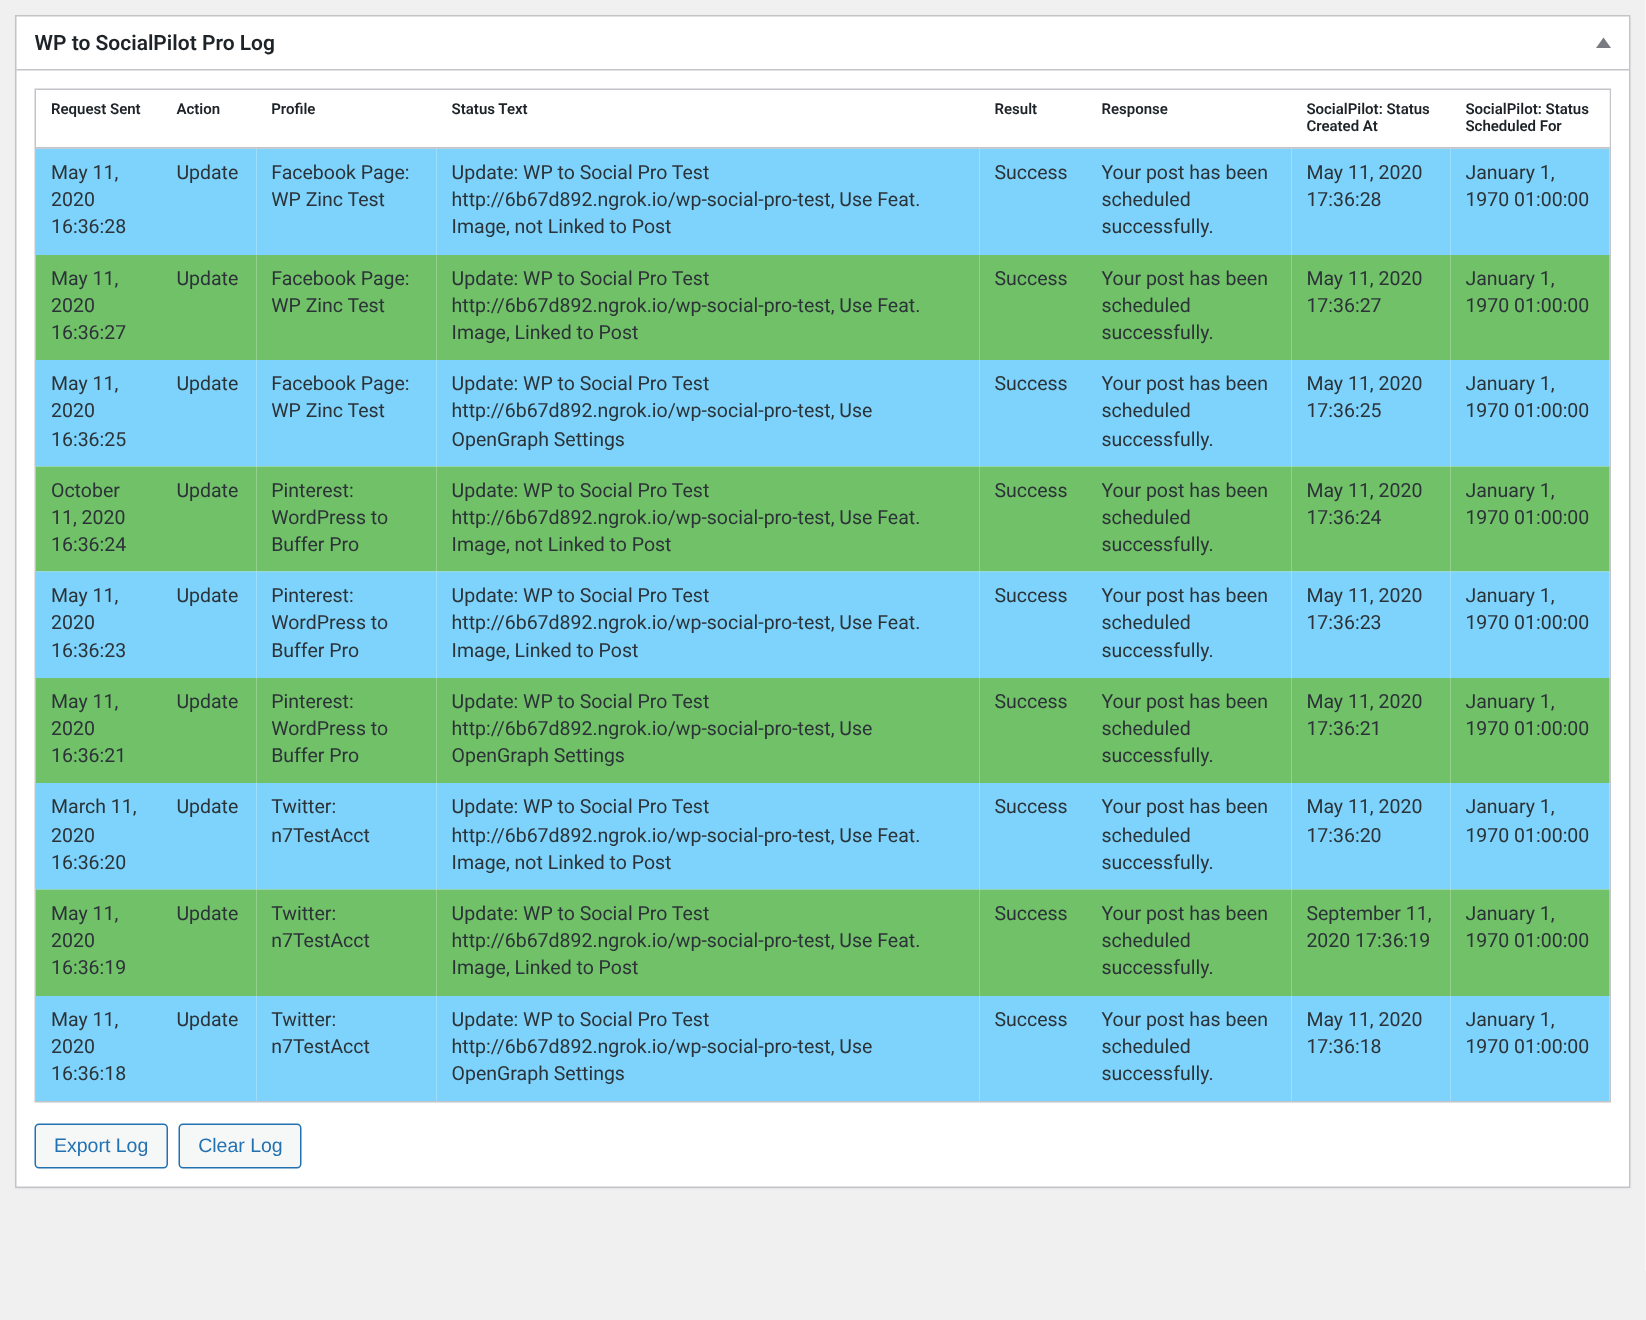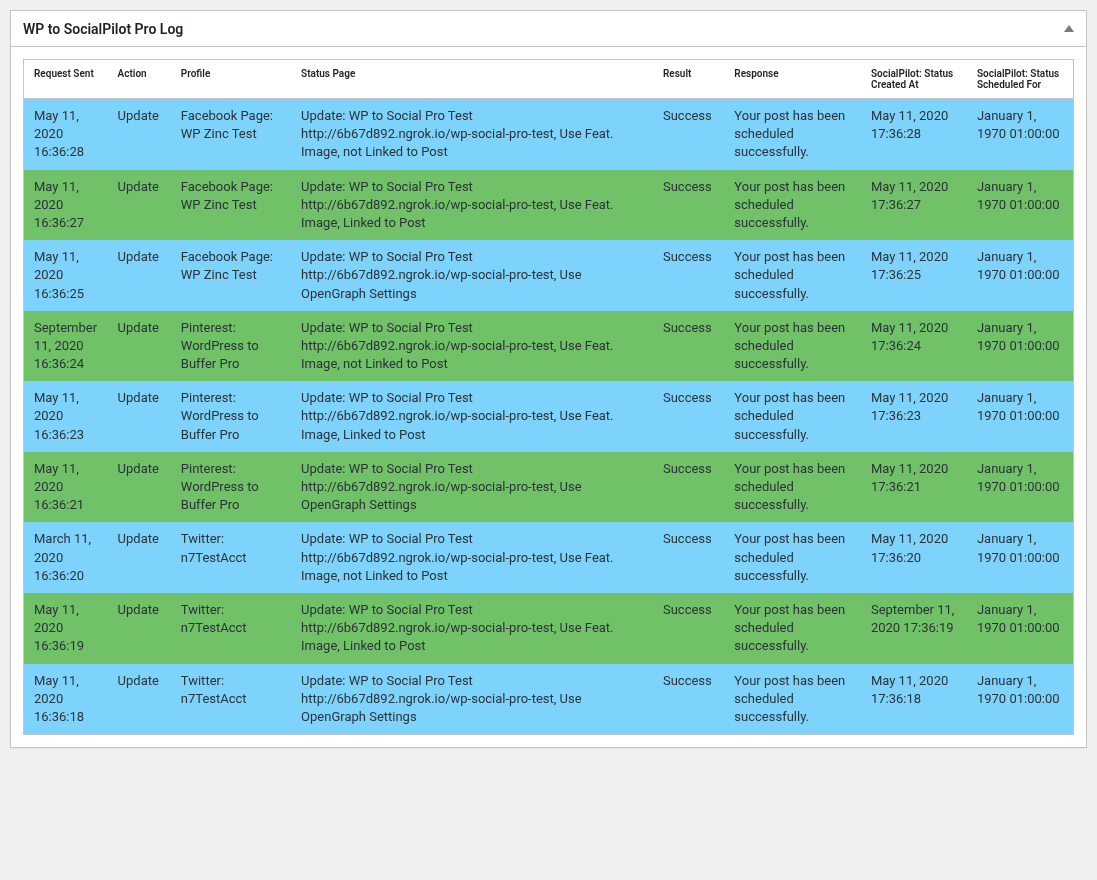--- a/index.html
+++ b/index.html
@@ -110,21 +110,21 @@
           <col class="col-result">
           <col class="col-response">
           <col class="col-created">
           <col class="col-scheduled">
         </colgroup>
         <thead>
           <tr>
             <th>Request Sent</th>
             <th>Action</th>
             <th>Profile</th>
-            <th>Status Page</th>
+            <th>Status Text</th>
             <th>Result</th>
             <th>Response</th>
             <th>SocialPilot: Status Created At</th>
             <th>SocialPilot: Status Scheduled For</th>
           </tr>
         </thead>
         <tbody id="log-rows">
             <tr class="row-odd">
               <td>May 11, 2020 16:36:28</td>
               <td>Update</td>
@@ -149,21 +149,21 @@
               <td>May 11, 2020 16:36:25</td>
               <td>Update</td>
               <td>Facebook Page: WP Zinc Test</td>
               <td>Update: WP to Social Pro Test http://6b67d892.ngrok.io/wp-social-pro-test, Use OpenGraph Settings</td>
               <td>Success</td>
               <td>Your post has been scheduled successfully.</td>
               <td>May 11, 2020 17:36:25</td>
               <td>January 1, 1970 01:00:00</td>
             </tr>
             <tr class="row-even">
-              <td>September 11, 2020 16:36:24</td>
+              <td>October 11, 2020 16:36:24</td>
               <td>Update</td>
               <td>Pinterest: WordPress to Buffer Pro</td>
               <td>Update: WP to Social Pro Test http://6b67d892.ngrok.io/wp-social-pro-test, Use Feat. Image, not Linked to Post</td>
               <td>Success</td>
               <td>Your post has been scheduled successfully.</td>
               <td>May 11, 2020 17:36:24</td>
               <td>January 1, 1970 01:00:00</td>
             </tr>
             <tr class="row-odd">
               <td>May 11, 2020 16:36:23</td>
@@ -210,15 +210,19 @@
               <td>Update</td>
               <td>Twitter: n7TestAcct</td>
               <td>Update: WP to Social Pro Test http://6b67d892.ngrok.io/wp-social-pro-test, Use OpenGraph Settings</td>
               <td>Success</td>
               <td>Your post has been scheduled successfully.</td>
               <td>May 11, 2020 17:36:18</td>
               <td>January 1, 1970 01:00:00</td>
             </tr>
           </tbody>
       </table>
+    </div>
+    <div class="btn-row">
+      <button class="btn">Export Log</button>
+      <button class="btn">Clear Log</button>
     </div>
   </div>
 </div>
 
 </body></html>

